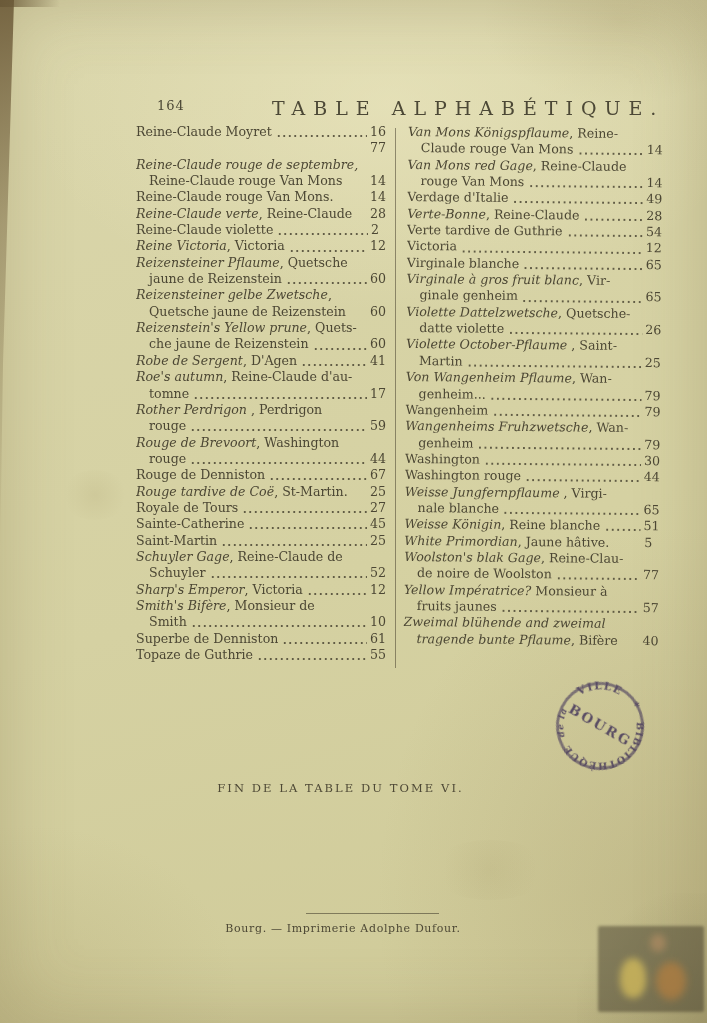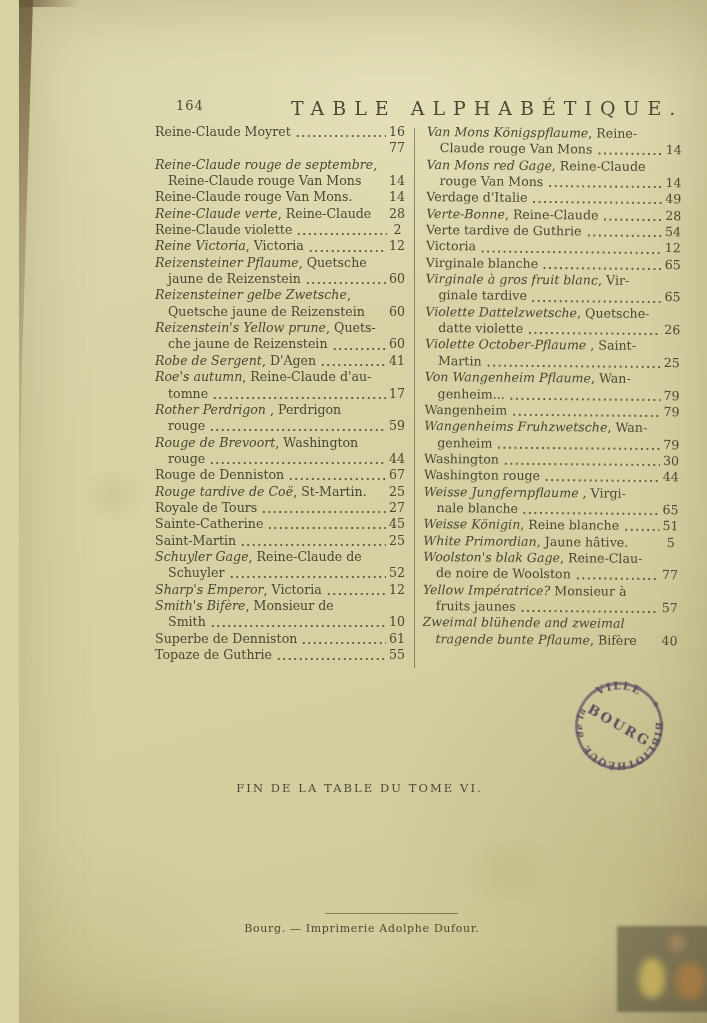--- a/index.html
+++ b/index.html
@@ -10,21 +10,20 @@
   }
   .page{
     position:absolute;inset:0;
     background:
       radial-gradient(ellipse 520px 300px at 55% 10%, rgba(238,233,195,.55), transparent 70%),
       radial-gradient(ellipse 420px 520px at 96% 88%, rgba(150,135,88,.28), transparent 72%),
       radial-gradient(ellipse 300px 240px at 4% 97%, rgba(165,152,100,.22), transparent 70%),
       radial-gradient(ellipse 200px 120px at 88% 2%, rgba(160,145,95,.25), transparent 70%),
       linear-gradient(165deg,#dad6ab 0%,#d5d1a2 55%,#cfca98 100%);
     box-shadow:inset 0 0 70px rgba(118,102,60,.30);
-    margin-left:19px;
   }
   .binding-edge{
     position:absolute;left:0;top:0;width:16px;height:560px;
     background:linear-gradient(to bottom, rgba(110,92,58,.9), rgba(120,102,66,.45) 40%, rgba(120,102,66,0));
     clip-path:polygon(0 0,14px 0,3px 65%,0 100%);
   }
   .top-edge{
     position:absolute;left:0;top:0;width:60px;height:7px;
     background:linear-gradient(to right, rgba(105,88,55,.85), rgba(105,88,55,0));
   }
@@ -57,21 +56,21 @@
   }
   .idx-line.ind{padding-left:13px;}
   .idx-line .t{flex:0 0 auto;}
   .idx-line .it{font-style:italic;}
   .lead{flex:1 1 auto;min-width:4px;margin:0 3px;}
   .lead.dots{
     background-image:radial-gradient(circle, rgba(76,71,52,.85) 0.9px, transparent 1.15px);
     background-size:5.5px 4px;background-position:1px 72%;background-repeat:repeat-x;
     height:12px;align-self:flex-end;
   }
-  .num{flex:0 0 auto;min-width:15px;text-align:center;}
+  .num{flex:0 0 auto;min-width:15px;text-align:left;}
 
   .fin-line{
     position:absolute;left:0;top:781px;width:707px;text-align:center;
     font-size:11.5px;letter-spacing:.18em;color:#4e4936;padding-right:26px;box-sizing:border-box;
   }
   .imprint-rule{
     position:absolute;left:306px;top:913px;width:133px;height:1px;
     background:rgba(72,66,48,.6);
   }
   .imprint-line{
@@ -309,21 +308,21 @@
         </div>
         <div class="idx-line">
           <span class="t"><span>Virginale blanche</span></span>
           <span class="lead dots"></span>
           <span class="num">65</span>
         </div>
         <div class="idx-line">
           <span class="t"><span class="it">Virginale à gros fruit blanc</span><span>, Vir-</span></span>
         </div>
         <div class="idx-line ind">
-          <span class="t"><span>ginale tardive</span></span>
+          <span class="t"><span>ginale genheim</span></span>
           <span class="lead dots"></span>
           <span class="num">65</span>
         </div>
         <div class="idx-line">
           <span class="t"><span class="it">Violette Dattelzwetsche</span><span>, Quetsche-</span></span>
         </div>
         <div class="idx-line ind">
           <span class="t"><span>datte violette</span></span>
           <span class="lead dots"></span>
           <span class="num">26</span>

